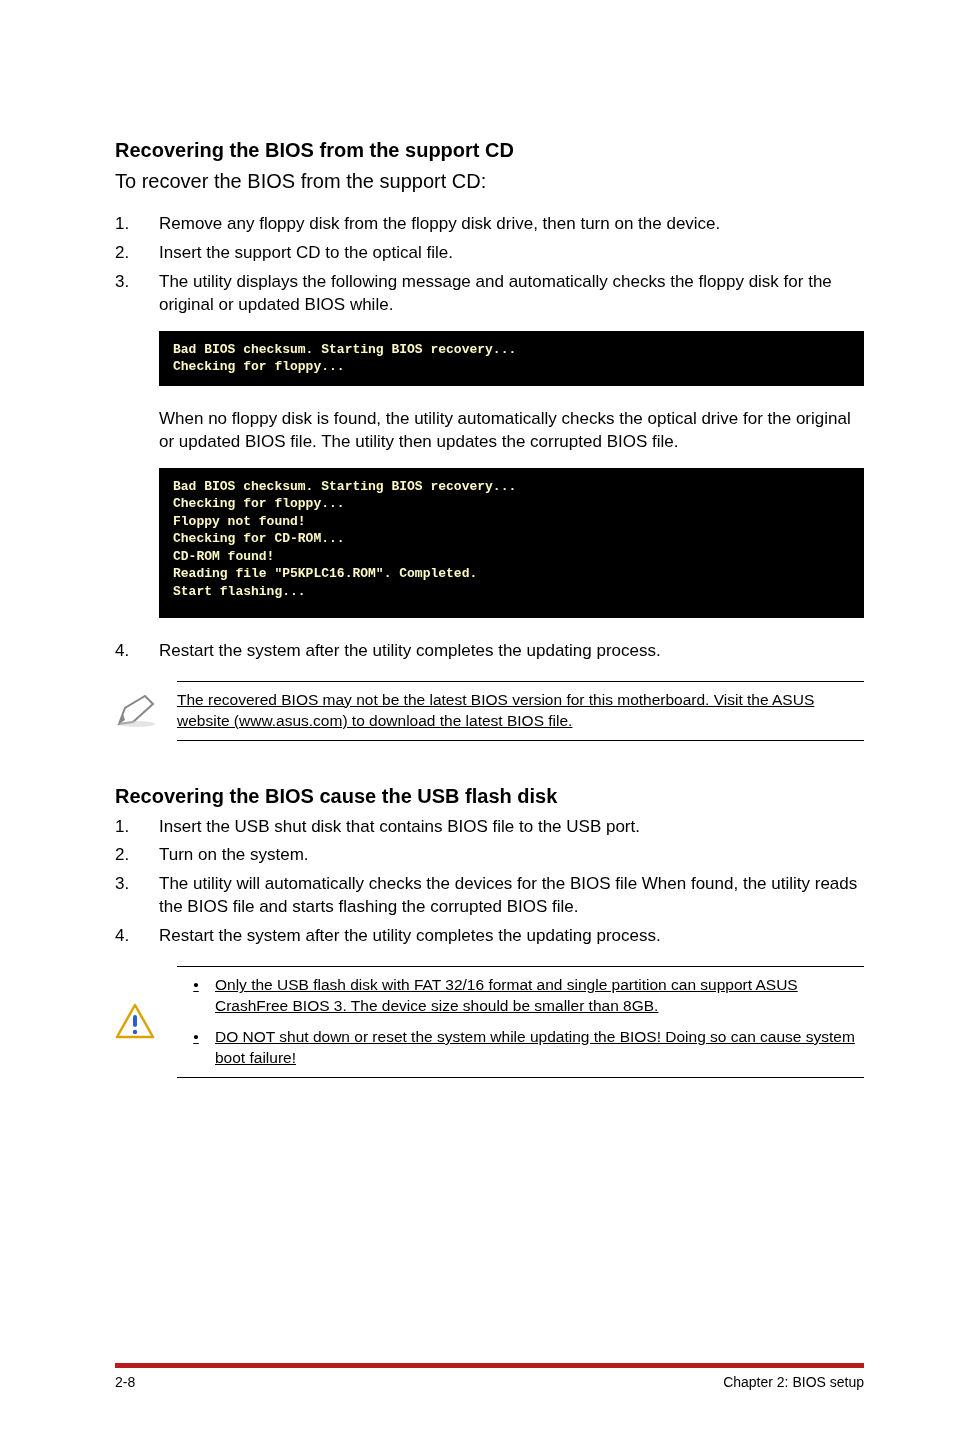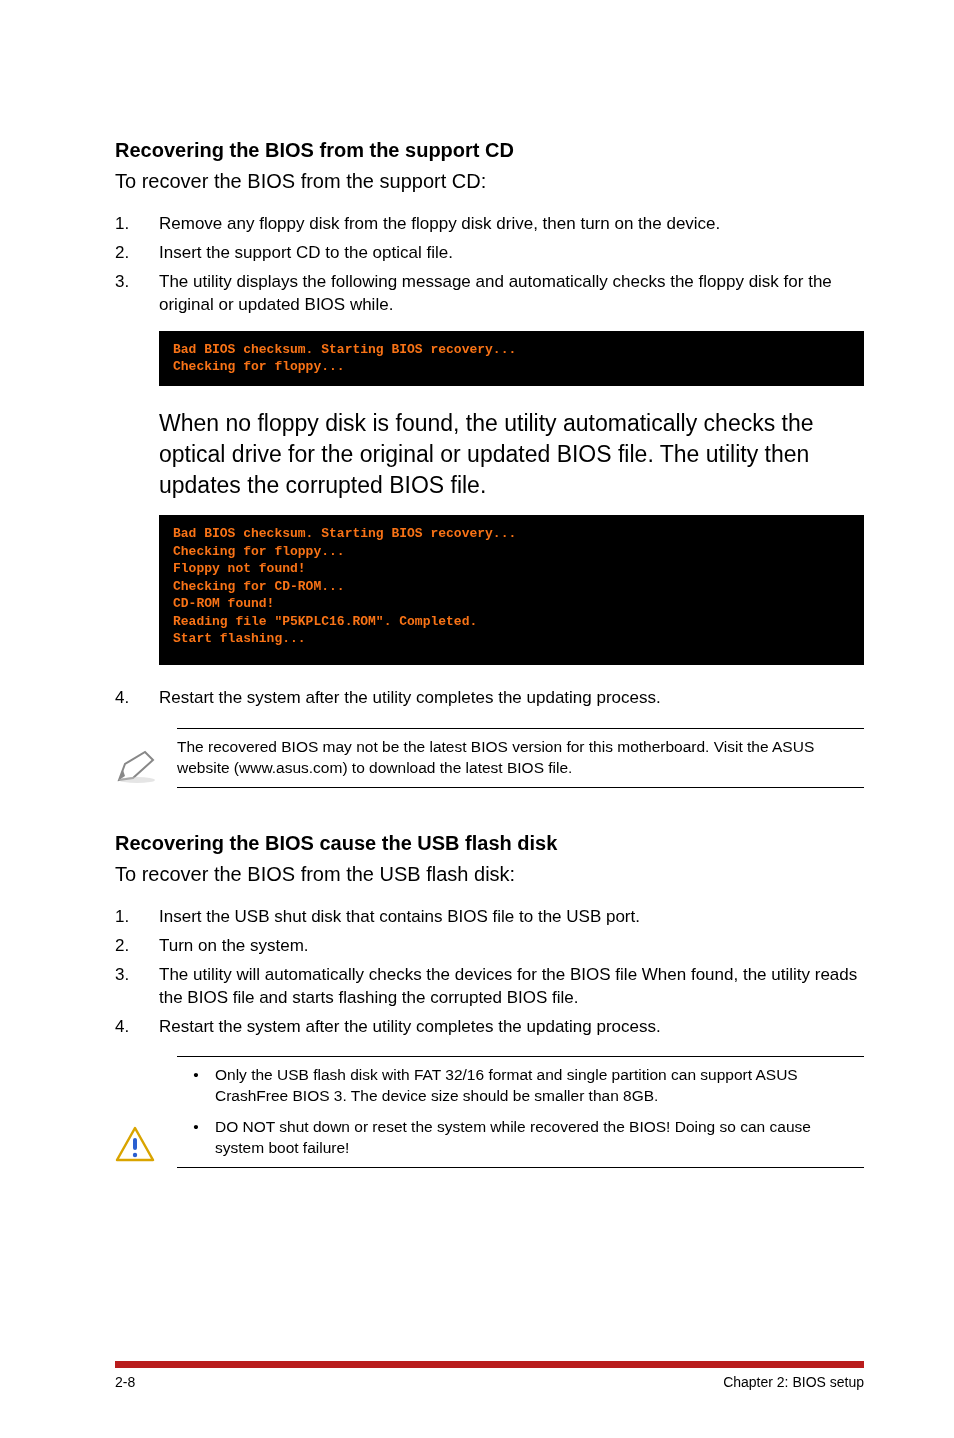--- a/index.html
+++ b/index.html
@@ -32,40 +32,41 @@
     margin-bottom: 6px;
     line-height: 1.35;
   }
   ol li .num {
     width: 44px;
     flex-shrink: 0;
   }
   ol li .txt { flex: 1; }
   .terminal {
     background: #000;
-    color: #f97316;
+    color: #fef9c3;
     font-family: "Courier New", monospace;
     font-weight: bold;
     font-size: 13px;
     padding: 10px 14px;
     margin: 10px 0 22px 44px;
     line-height: 1.35;
     white-space: pre-wrap;
   }
   .terminal.tall { min-height: 150px; }
   .indent-para {
-    font-size: 23px;
+    font-size: 17px;
     margin-left: 44px;
     margin-bottom: 14px;
     line-height: 1.35;
   }
   .note-row {
     display: flex;
-    align-items: flex-end;
+    align-items: center;
     margin: 18px 0 38px 0;
+    text-decoration: underline;
   }
   .note-row .iconcol {
     width: 62px;
     flex-shrink: 0;
     padding-top: 4px;
   }
   .note-row .note-body {
     flex: 1;
     border-top: 1px solid #000;
     border-bottom: 1px solid #000;
@@ -87,21 +88,21 @@
     text-align: center;
   }
   .pencil-icon svg { width: 44px; height: 34px; }
   .warn-icon svg { width: 40px; height: 38px; }
   .section2 { margin-top: 0; }
   .footer {
     position: absolute;
     bottom: 48px;
     left: 115px;
     right: 90px;
-    border-top: 7px solid #b91c1c;
+    border-top: 5px solid #b91c1c;
     padding-top: 6px;
     font-size: 14px;
     display: flex;
     justify-content: space-between;
   }
   .step4-gap { margin-top: 4px; margin-bottom: 10px;}
 </style>
 </head>
 <body>
 
@@ -149,21 +150,20 @@
       <path d="M4 30 L10 14 L30 2 L38 10 L18 28 Z" fill="none" stroke="#888" stroke-width="2"></path>
       <path d="M4 30 L10 26 L8 20 Z" fill="#888"></path>
       <ellipse cx="22" cy="30" rx="18" ry="3" fill="#ccc" opacity="0.5"></ellipse>
     </svg>
   </div>
   <div class="note-body">The recovered BIOS may not be the latest BIOS version for this motherboard. Visit the ASUS website (www.asus.com) to download the latest BIOS file.</div>
 </div>
 
 <div class="section2">
   <h2>Recovering the BIOS cause the USB flash disk</h2>
-  <p class="intro">To recover the BIOS from the USB flash disk:</p>
 
   <ol>
     <li>
       <span class="num">1.</span>
       <span class="txt">Insert the USB shut disk that contains BIOS file to the USB port.</span>
     </li>
     <li>
       <span class="num">2.</span>
       <span class="txt">Turn on the system.</span>
     </li>
@@ -186,21 +186,21 @@
       </svg>
     </div>
     <div class="note-body list">
       <ul>
         <li>
           <span class="bullet">•</span>
           <span>Only the USB flash disk with FAT 32/16 format and single partition can support ASUS CrashFree BIOS 3. The device size should be smaller than 8GB.</span>
         </li>
         <li>
           <span class="bullet">•</span>
-          <span>DO NOT shut down or reset the system while recovered the BIOS! Doing so can cause system boot failure!</span>
+          <span>DO NOT shut down or reset the system while updating the BIOS! Doing so can cause system boot failure!</span>
         </li>
       </ul>
     </div>
   </div>
 </div>
 
 <div class="footer">
   <span>2-8</span>
   <span>Chapter 2: BIOS setup</span>
 </div>

